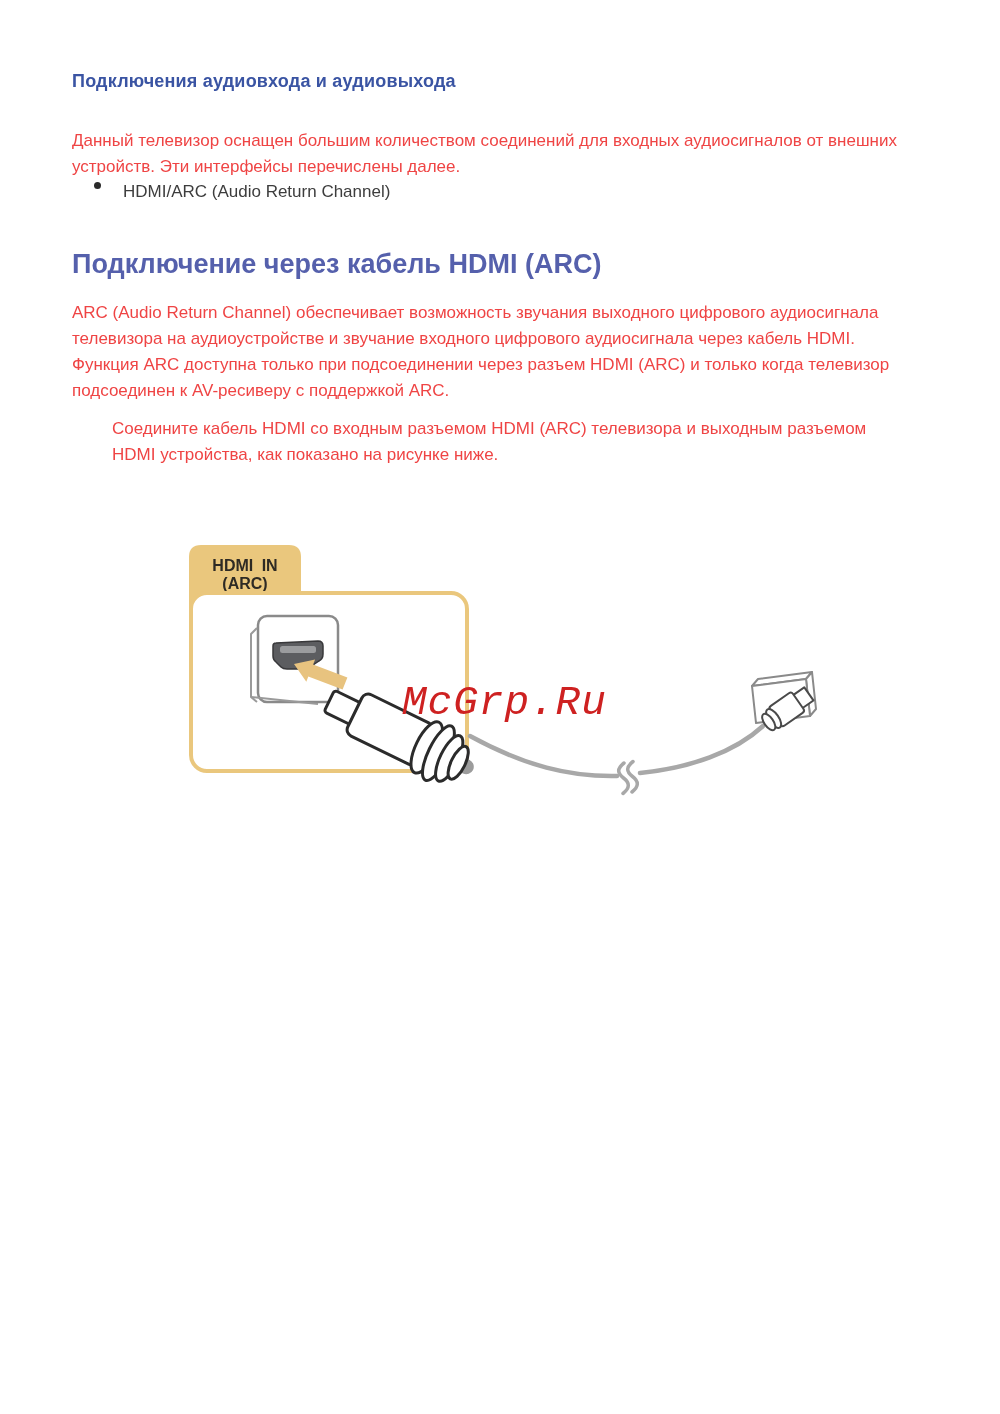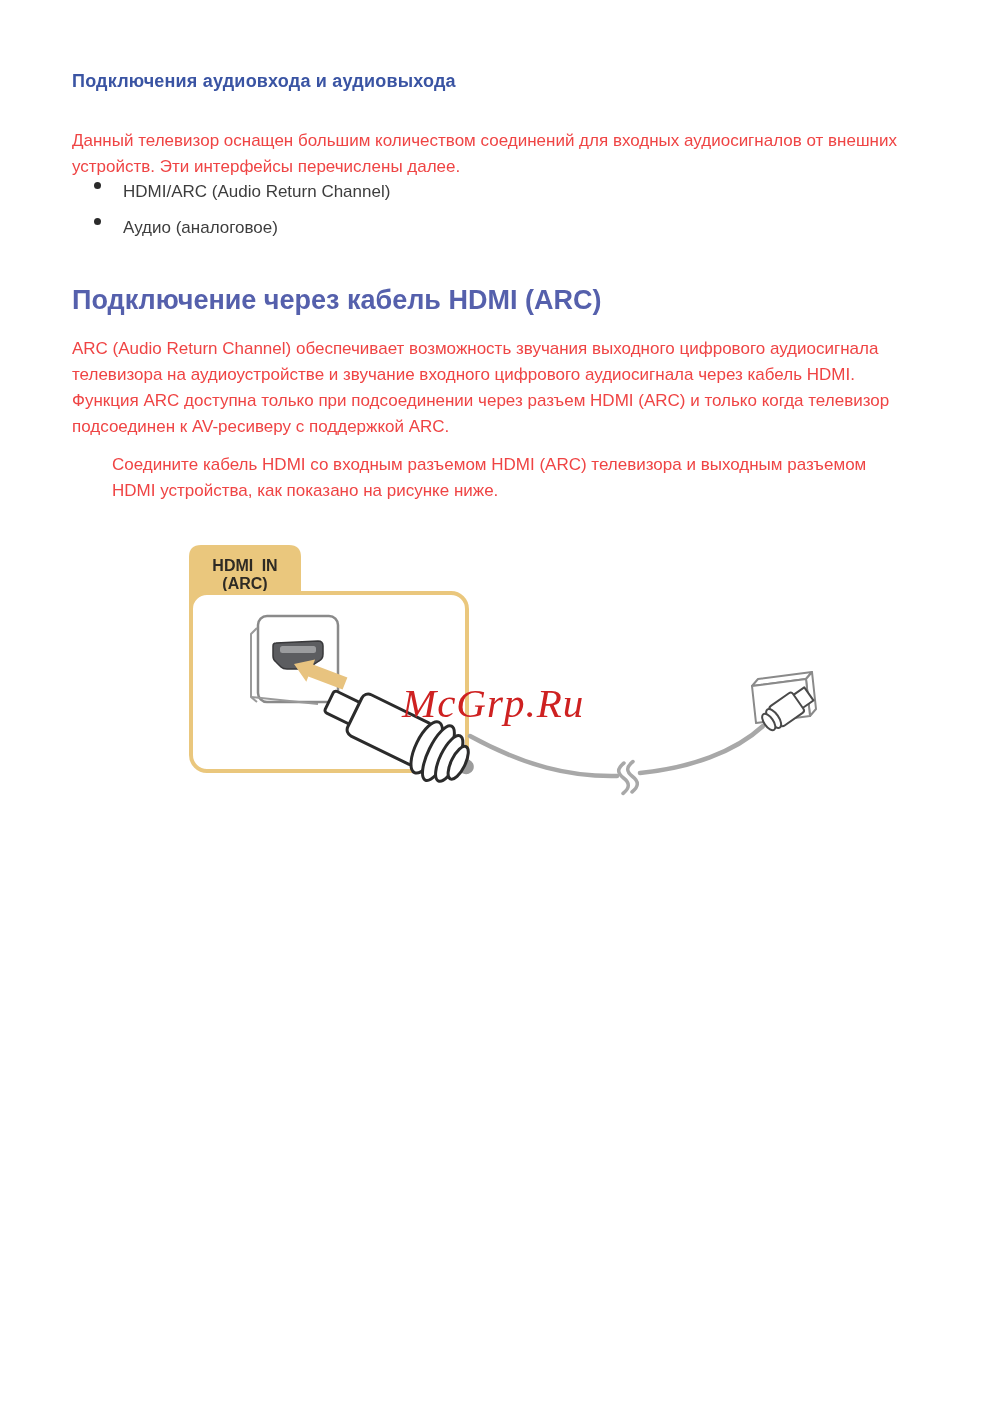--- a/index.html
+++ b/index.html
@@ -67,21 +67,21 @@
   .diagram svg { display: block; }
   .tab-label-text {
     font-family: "Liberation Sans", "DejaVu Sans", sans-serif;
     font-size: 16px;
     font-weight: 700;
     fill: #2e2a24;
   }
   .watermark {
     position: absolute;
     left: 402px; top: 141px;
-    font-family: Liberation Serif, serif;
+    font-family: Liberation Mono, monospace;
     font-style: italic;
     font-size: 41px;
     line-height: 44px;
     color: #ce2121;
     letter-spacing: 1px;
     white-space: nowrap;
     z-index: 5;
   }
 </style>
 </head>
@@ -89,24 +89,20 @@
 
 <div class="content">
   <h1 class="page-title">Подключения аудиовхода и аудиовыхода</h1>
 
   <p class="body-text intro">Данный телевизор оснащен большим количеством соединений для входных аудиосигналов от внешних устройств. Эти интерфейсы перечислены далее.</p>
 
   <ul class="audio-list">
     <li>
       <span class="bullet-dot"></span>
       <span>HDMI/ARC (Audio Return Channel)</span>
-    </li>
-    <li>
-      <span class="bullet-dot"></span>
-      <span>Аудио (аналоговое)</span>
     </li>
   </ul>
 
   <h2 class="section-heading">Подключение через кабель HDMI (ARC)</h2>
 
   <p class="body-text para1">ARC (Audio Return Channel) обеспечивает возможность звучания выходного цифрового аудиосигнала телевизора на аудиоустройстве и звучание входного цифрового аудиосигнала через кабель HDMI. Функция ARC доступна только при подсоединении через разъем HDMI (ARC) и только когда телевизор подсоединен к AV-ресиверу с поддержкой ARC.</p>
 
   <p class="body-text para2">Соедините кабель HDMI со входным разъемом HDMI (ARC) телевизора и выходным разъемом HDMI устройства, как показано на рисунке ниже.</p>
 </div>
 

